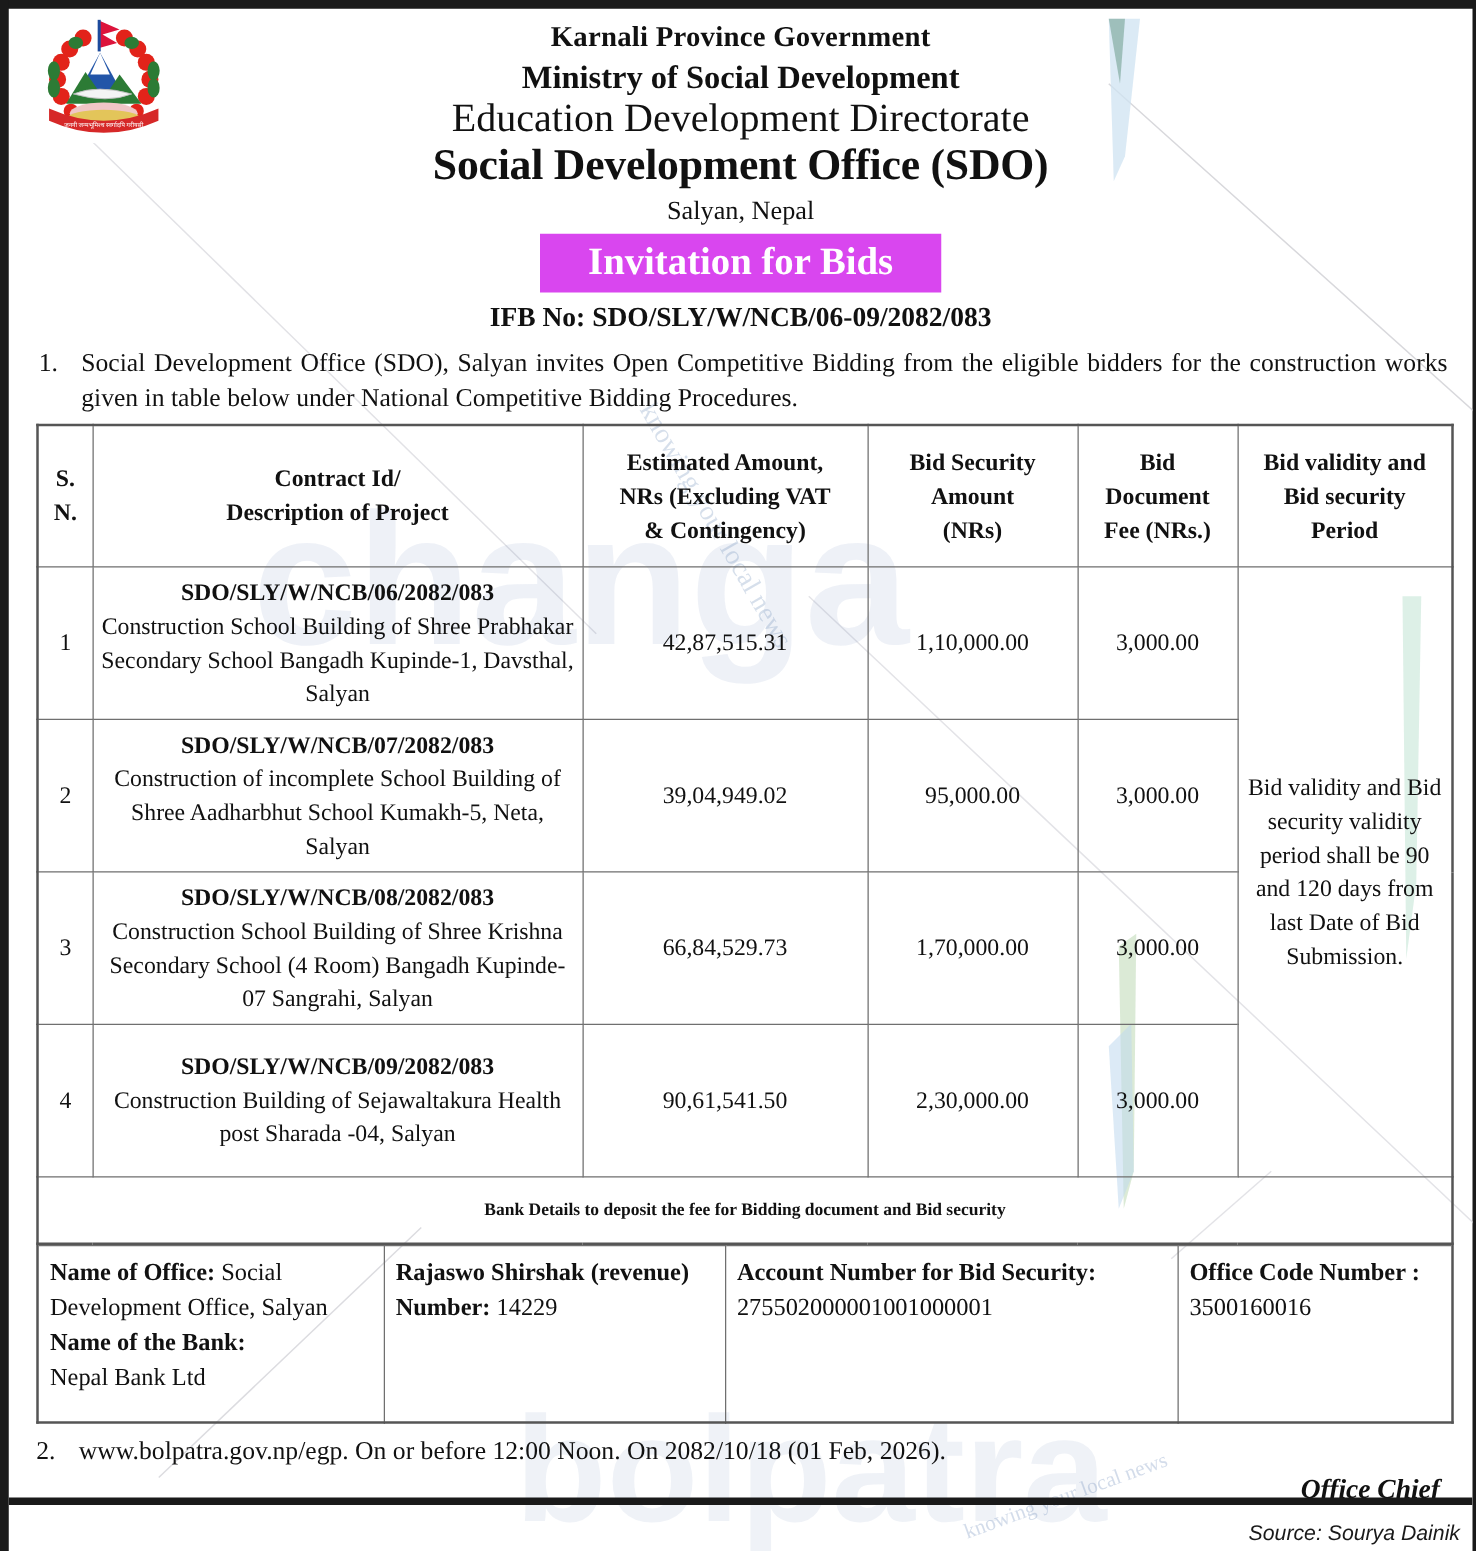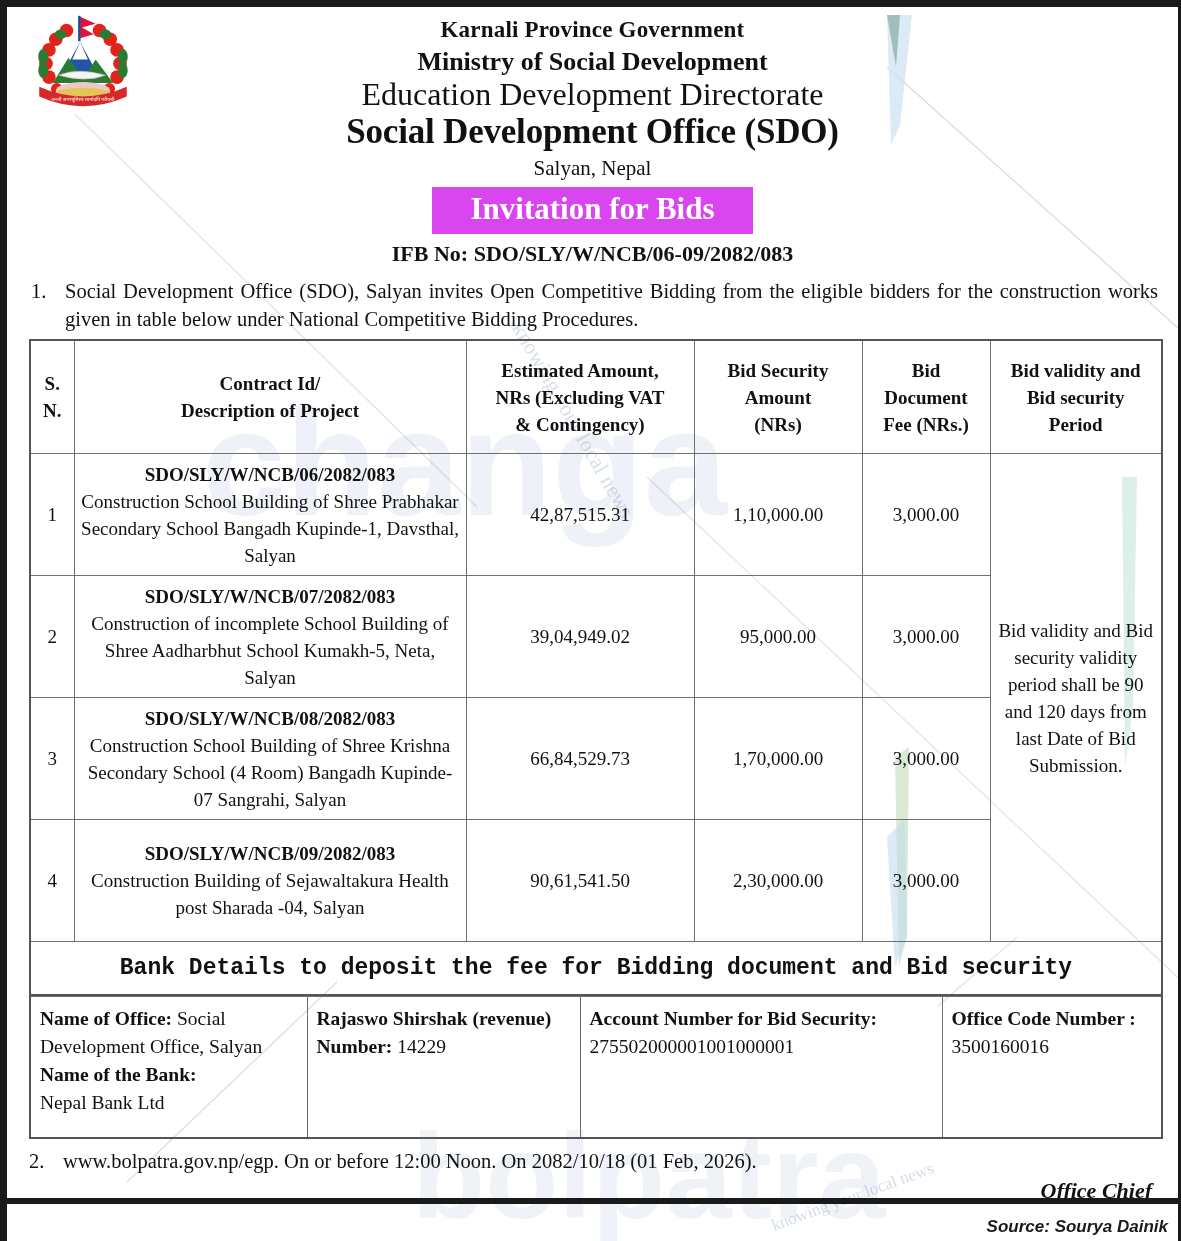--- a/index.html
+++ b/index.html
@@ -165,24 +165,23 @@
     text-align: center;
   }
   td.validity {
     text-align: center;
     line-height: 31px;
     font-size: 20px;
   }
   tr.bank-head td {
     text-align: center;
     font-weight: bold;
-    font-size: 23px;
+    font-size: 14px;
     height: 44px;
     padding: 4px 6px;
-    font-family: Liberation Mono, monospace;
   }
   
   table.bank {
     width: 100%;
     border-collapse: collapse;
     table-layout: fixed;
     border: 2px solid #555555;
     border-top: none;
   }
   table.bank td {
@@ -215,21 +214,21 @@
     font-weight: bold;
     font-style: italic;
   }
   .source {
     position: absolute;
     right: 10px;
     bottom: 4px;
     z-index: 3;
     font-family: "Liberation Sans", sans-serif;
     font-style: italic;
-    font-weight: bold;
+    font-weight: normal;
     font-size: 17px;
     color: #1a1a1a;
     margin-left: 15px;
   }
   .bottom-rule {
     position: absolute;
     left: 0;
     right: 0;
     bottom: 37px;
     height: 6px;

